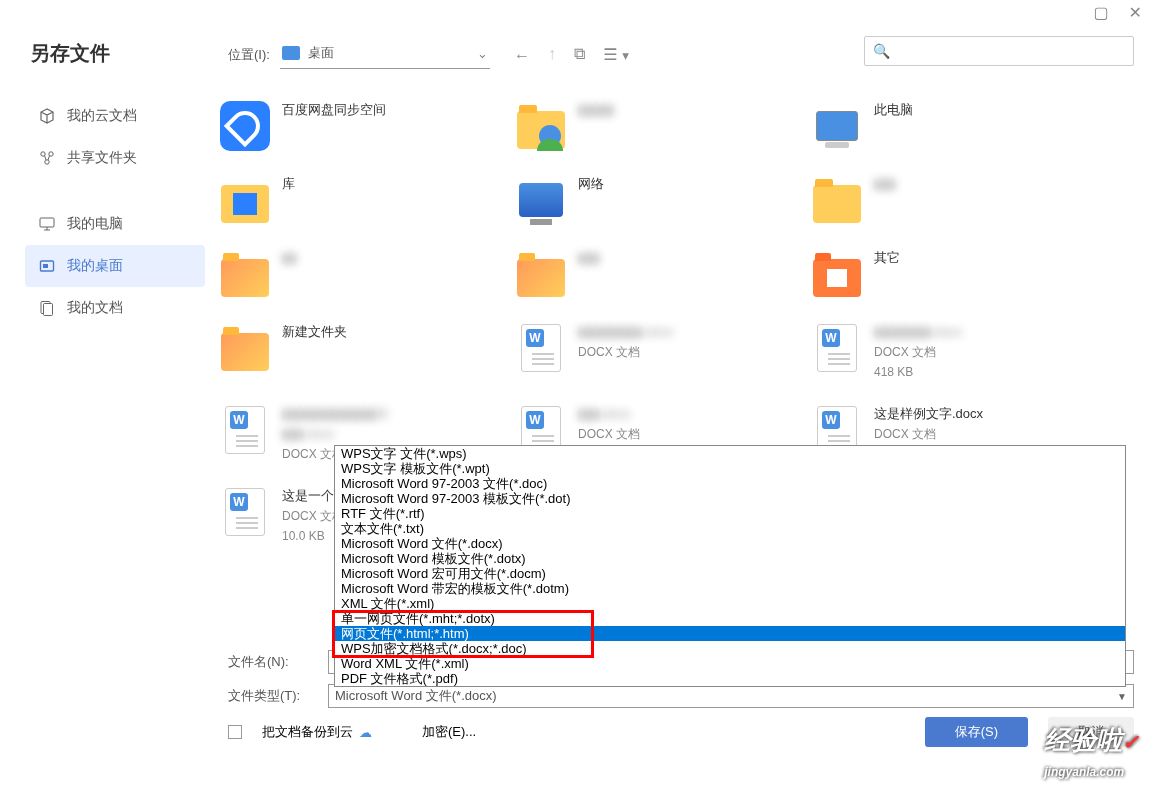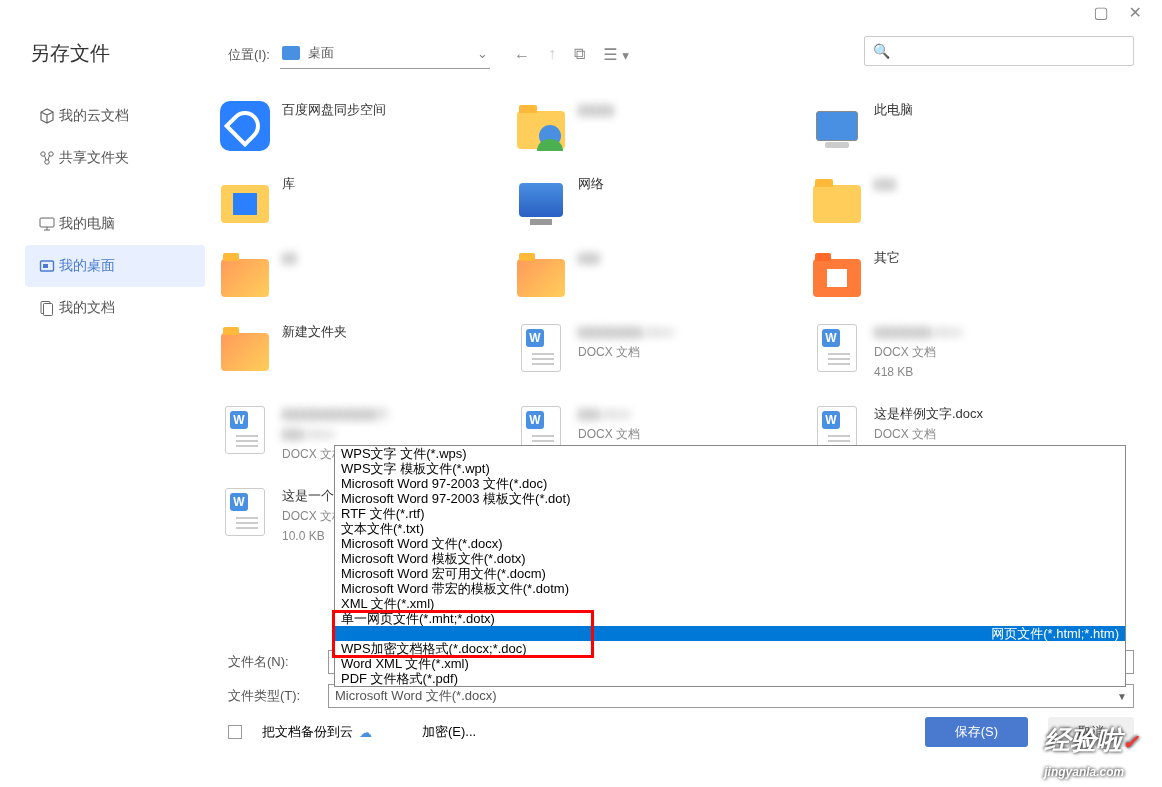--- a/index.html
+++ b/index.html
@@ -1,24 +1,24 @@
 <!DOCTYPE html>
 <html><head>
 <meta charset="utf-8">
 <style>
 * { margin: 0; padding: 0; box-sizing: border-box; font-family: "Microsoft YaHei", sans-serif; }
 body { width: 1162px; height: 787px; background: #fff; overflow: hidden; position: relative; }
 
 .titlebar { position: absolute; top: 0; right: 0; height: 24px; display: flex; align-items: center; gap: 20px; padding: 4px 20px; }
 .titlebar span { color: #888; cursor: pointer; font-size: 16px; }
 
-.header-title { position: absolute; left: 30px; top: 40px; font-size: 20px; font-weight: 400; color: #333; }
+.header-title { position: absolute; left: 30px; top: 40px; font-size: 20px; font-weight: 700; color: #333; }
 
 .sidebar { position: absolute; left: 25px; top: 95px; width: 180px; }
-.side-item { display: flex; align-items: center; gap: 4px; padding: 12px 14px; font-size: 14px; color: #555; cursor: pointer; border-radius: 4px; }
+.side-item { display: flex; align-items: center; gap: 12px; padding: 12px 14px; font-size: 14px; color: #555; cursor: pointer; border-radius: 4px; }
 .side-item.selected { background: #e8f0ff; color: #4a7ad0; }
 .side-item .ico { width: 16px; height: 16px; display: inline-flex; align-items: center; justify-content: center; }
 
 .loc-row { position: absolute; left: 228px; top: 40px; display: flex; align-items: center; gap: 10px; font-size: 13px; color: #555; }
 .loc-sel { display: flex; align-items: center; gap: 8px; border-bottom: 1px solid #999; width: 210px; padding: 4px 2px 6px; cursor: pointer; }
 .loc-sel .desk-ico { width: 18px; height: 14px; background: #4a90e2; border-radius: 2px; position: relative; }
 .nav-icons { display: flex; gap: 18px; margin-left: 14px; color: #888; }
 .nav-icons span { cursor: pointer; font-size: 16px; }
 .nav-icons .dis { color: #ccc; }
 .search-box { position: absolute; right: 28px; top: 36px; width: 270px; height: 30px; border: 1px solid #ccc; border-radius: 2px; display: flex; align-items: center; padding: 0 8px; }
@@ -51,21 +51,21 @@
 .red-folder { width:48px; height:38px; background:#ff7b3a; border-radius:4px; position:relative; margin-top:8px;}
 .red-folder:before{content:"";position:absolute;top:-6px;left:2px;width:16px;height:8px;background:#ff6a2a;border-radius:2px 2px 0 0;}
 .red-folder:after{content:"";position:absolute;left:14px;top:10px;width:20px;height:18px;background:#fff;}
 .doc-ico { width:40px; height:48px; background:#fff; border:1px solid #ccc; border-radius:3px; position:relative;}
 .doc-ico:before { content:"W"; position:absolute; left:4px; top:4px; width:18px; height:18px; background:#4a90e2; color:#fff; font-size:12px; font-weight:bold; display:flex; align-items:center; justify-content:center; border-radius:3px;}
 .doc-ico:after { content:""; position:absolute; right:6px; top:28px; width:22px; height:2px; background:#ccc; box-shadow: 0 5px 0 #ccc, 0 10px 0 #ccc;}
 
 
 .type-list { position:absolute; left:334px; top:445px; width:792px; background:#fff; border:1px solid #888; z-index:20; font-family: "SimSun", monospace; font-size: 13px; line-height:15px;}
 .type-list .opt { padding: 0 6px; white-space: nowrap; cursor:pointer;}
-.type-list .opt.sel { background:#0078d7; color:#fff;text-align:right;}
+.type-list .opt.sel { background:#0078d7; color:#fff;}
 .red-box { position:absolute; border:3px solid #ff0000; z-index:25; pointer-events:none;}
 
 .bottom-fields { position:absolute; left:228px; right:28px; top:650px; font-size:13px; color:#555;}
 .frow { display:flex; align-items:center; gap:10px; margin-bottom:10px;}
 .frow input, .frow .combo { flex:1; height:24px; border:1px solid #999; padding:0 6px; font-size:13px; background:#fff;}
 .combo { display:flex; align-items:center; justify-content:space-between;}
 .combo .arrow { color:#666; font-size:10px;}
 
 .footer { position:absolute; left:228px; right:28px; bottom:40px; display:flex; align-items:center; gap:20px; font-size:13px;}
 .chk { width:14px; height:14px; border:1px solid #999;}

